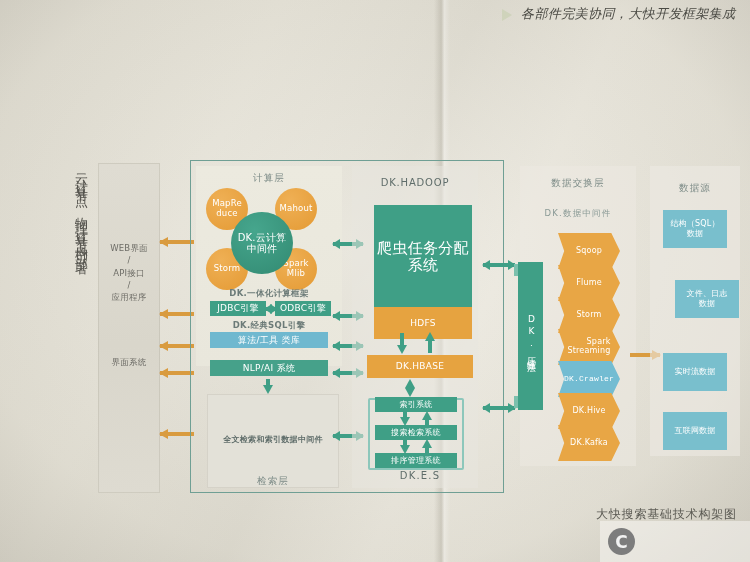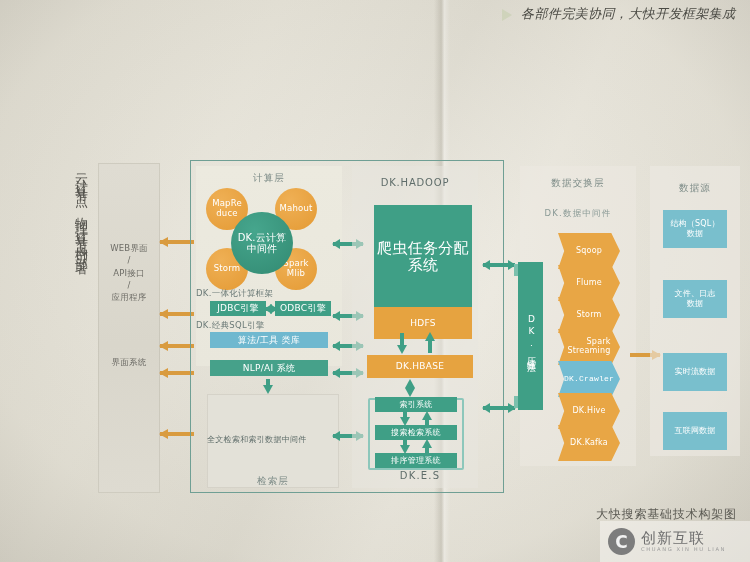--- a/index.html
+++ b/index.html
@@ -127,21 +127,21 @@
   .bar {
     position: absolute; display: flex; align-items: center; justify-content: center;
     color: #fff; font-size: 9px; letter-spacing: .3px; text-align: center; line-height: 1.15;
   }
   .b-teal   { background: #3f9f86; }
   .b-orange { background: #e6a340; }
   .b-blue   { background: #6fb8cf; }
   .b-teal2  { background: #46a18a; }
 
   .caption-sm {
-    position: absolute; text-align: left; font-size: 8.5px; color: #6c7b78; letter-spacing: .3px;
+    position: absolute; text-align: center; font-size: 8.5px; color: #6c7b78; letter-spacing: .3px; font-weight: bold;
   }
 
   
   #compress {
     position: absolute; left: 518px; top: 262px; width: 25px; height: 148px;
     background: #3f9f86; color: #fff;
     writing-mode: vertical-rl; text-orientation: upright;
     display: flex; align-items: center; justify-content: center;
     font-size: 9px; letter-spacing: 2px; line-height: 1.1;
   }
@@ -382,26 +382,22 @@
 <div class="arrow ar-right" style="left:630px;top:349px;width:30px;height:12px;">
     <span class="shaft"></span>
     <span class="head"></span>
   </div>
 
 <div class="panel" id="source"></div>
 <div class="panel-title" style="left:650px;top:182px;width:90px;">数据源</div>
 
 <div class="srcbox" style="top:210px;white-space:pre-line;">结构（SQL）
 数据</div>
-<div class="srcbox" style="top:280px;white-space:pre-line;">文件、日志
+<div class="srcbox" style="top:280px;white-space:pre-line;margin-left:12px;">文件、日志
 数据</div>
 <div class="srcbox" style="top:353px;white-space:pre-line;">实时流数据</div>
 <div class="srcbox" style="top:412px;white-space:pre-line;">互联网数据</div>
 
 <div class="fig-caption">大快搜索基础技术构架图</div>
 
 <div class="watermark">
   <div class="wm-logo">C</div>
-  <div class="wm-text">
-    <div class="wm-cn">创新互联</div>
-    <div class="wm-en">CHUANG XIN HU LIAN</div>
-  </div>
 </div>
 
 </body></html>

